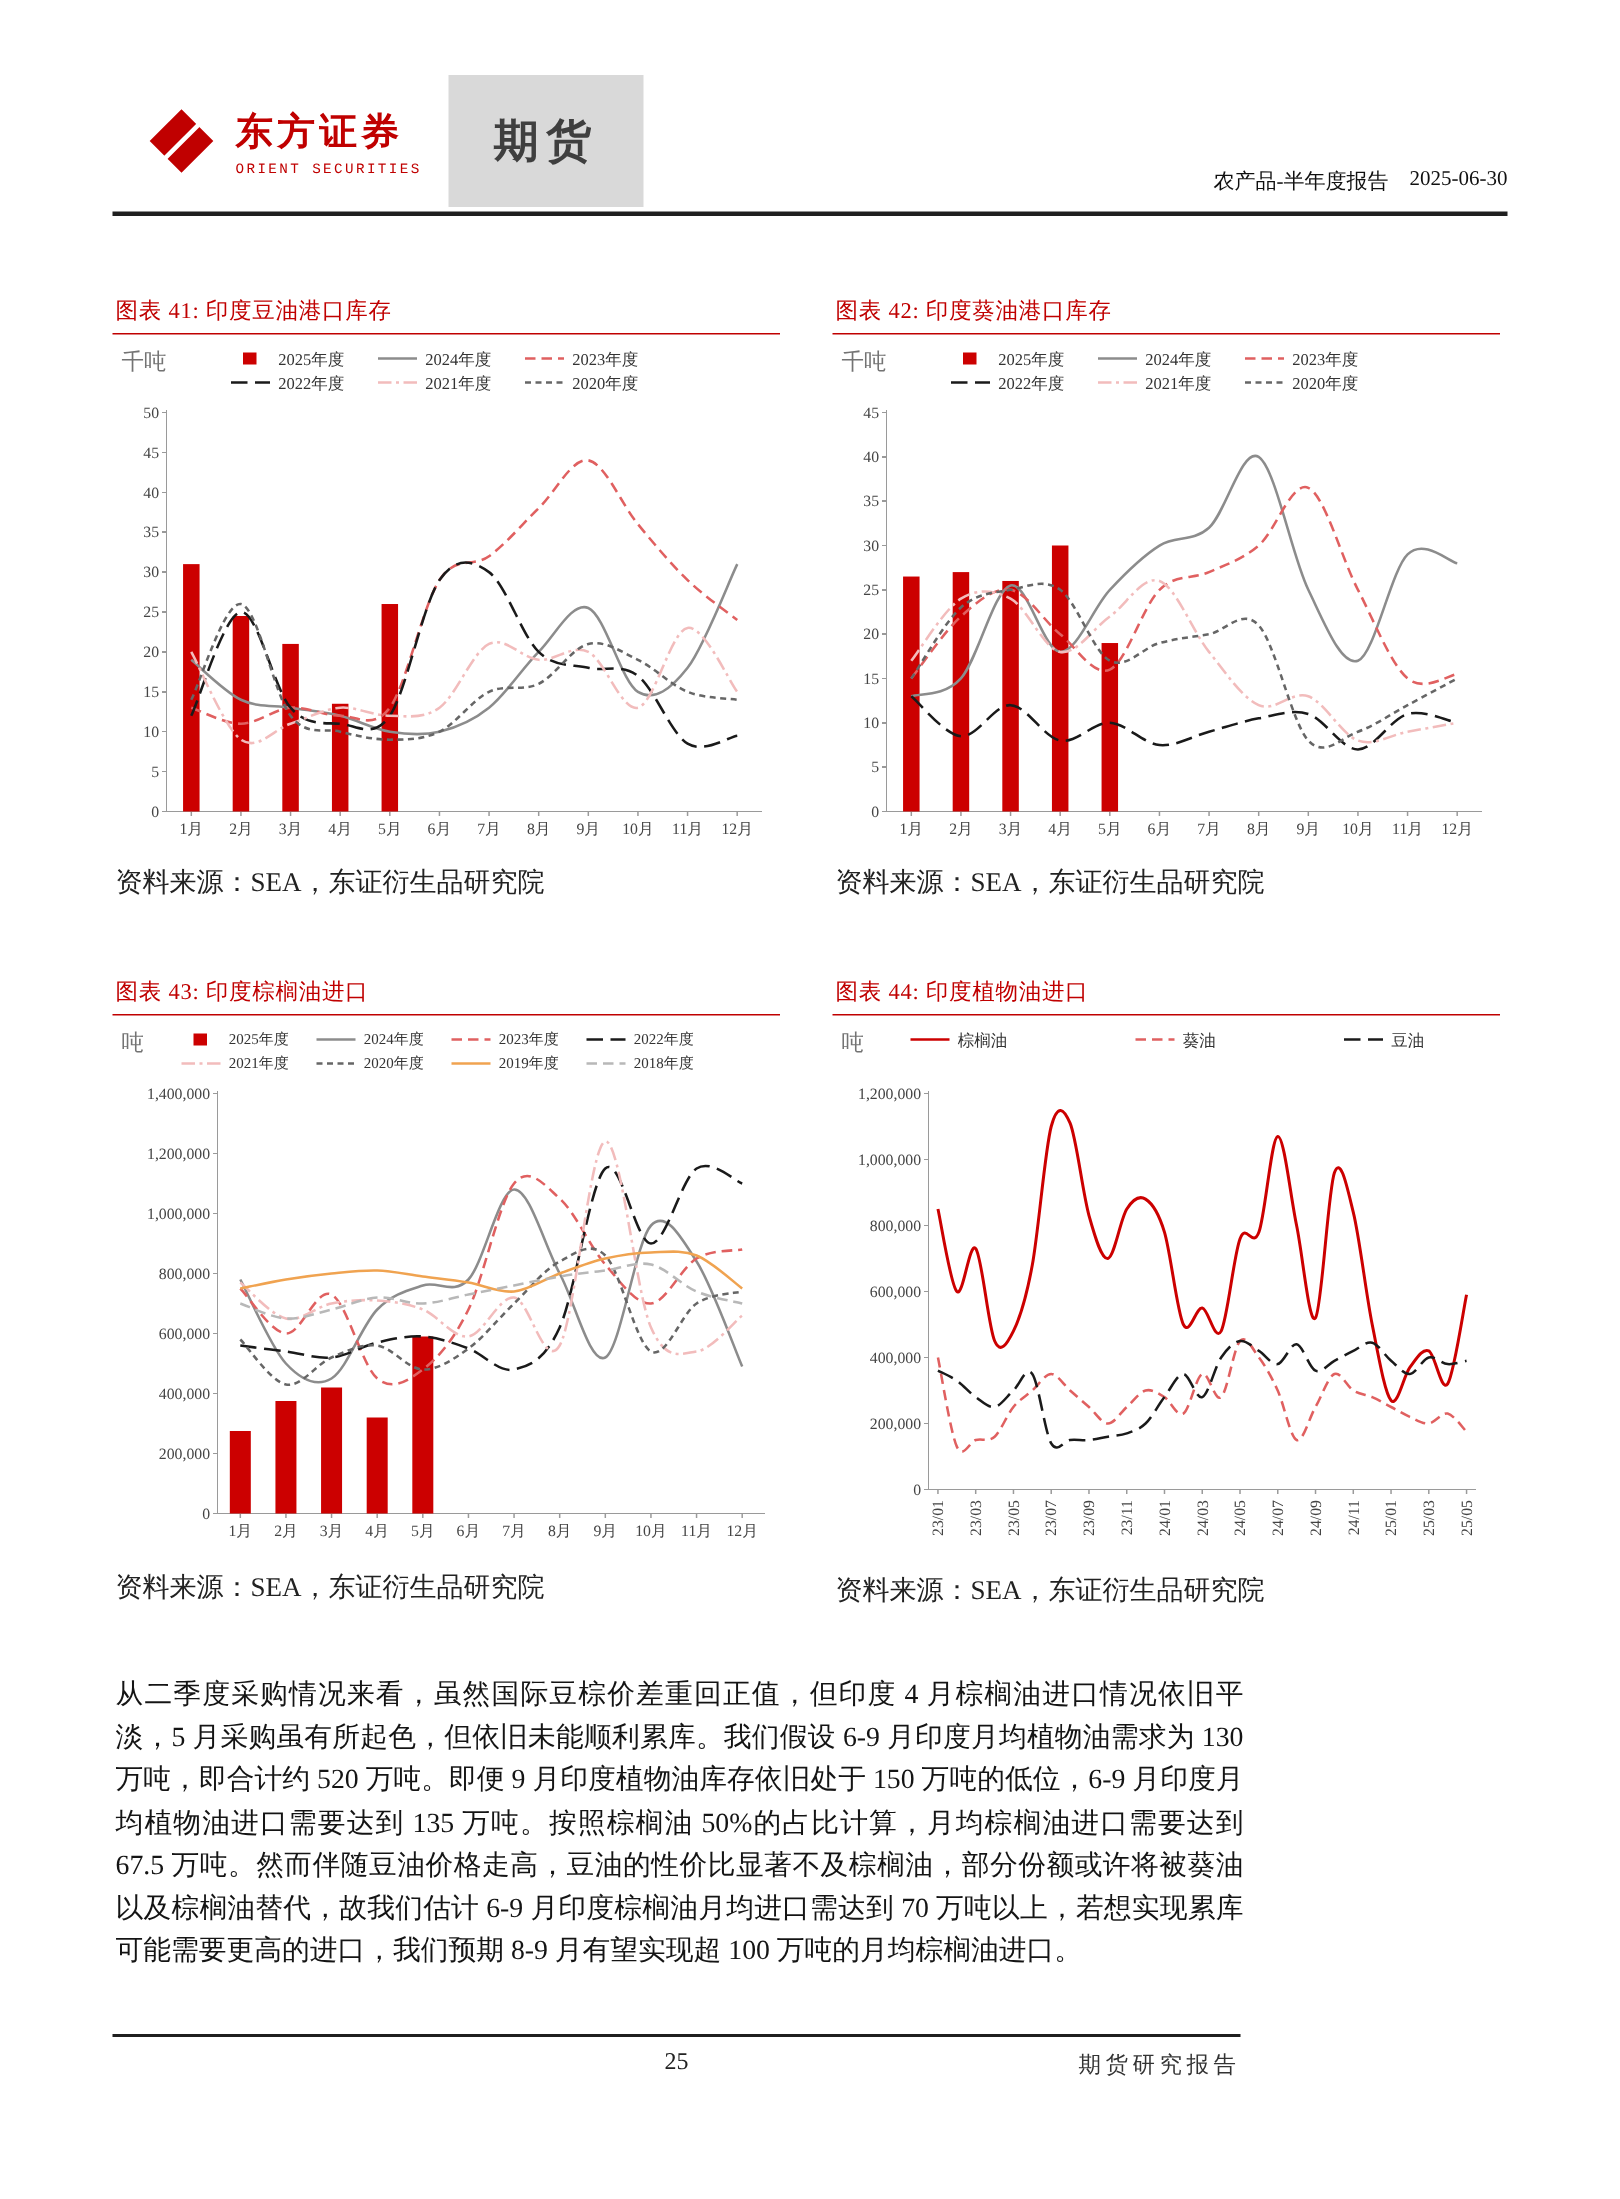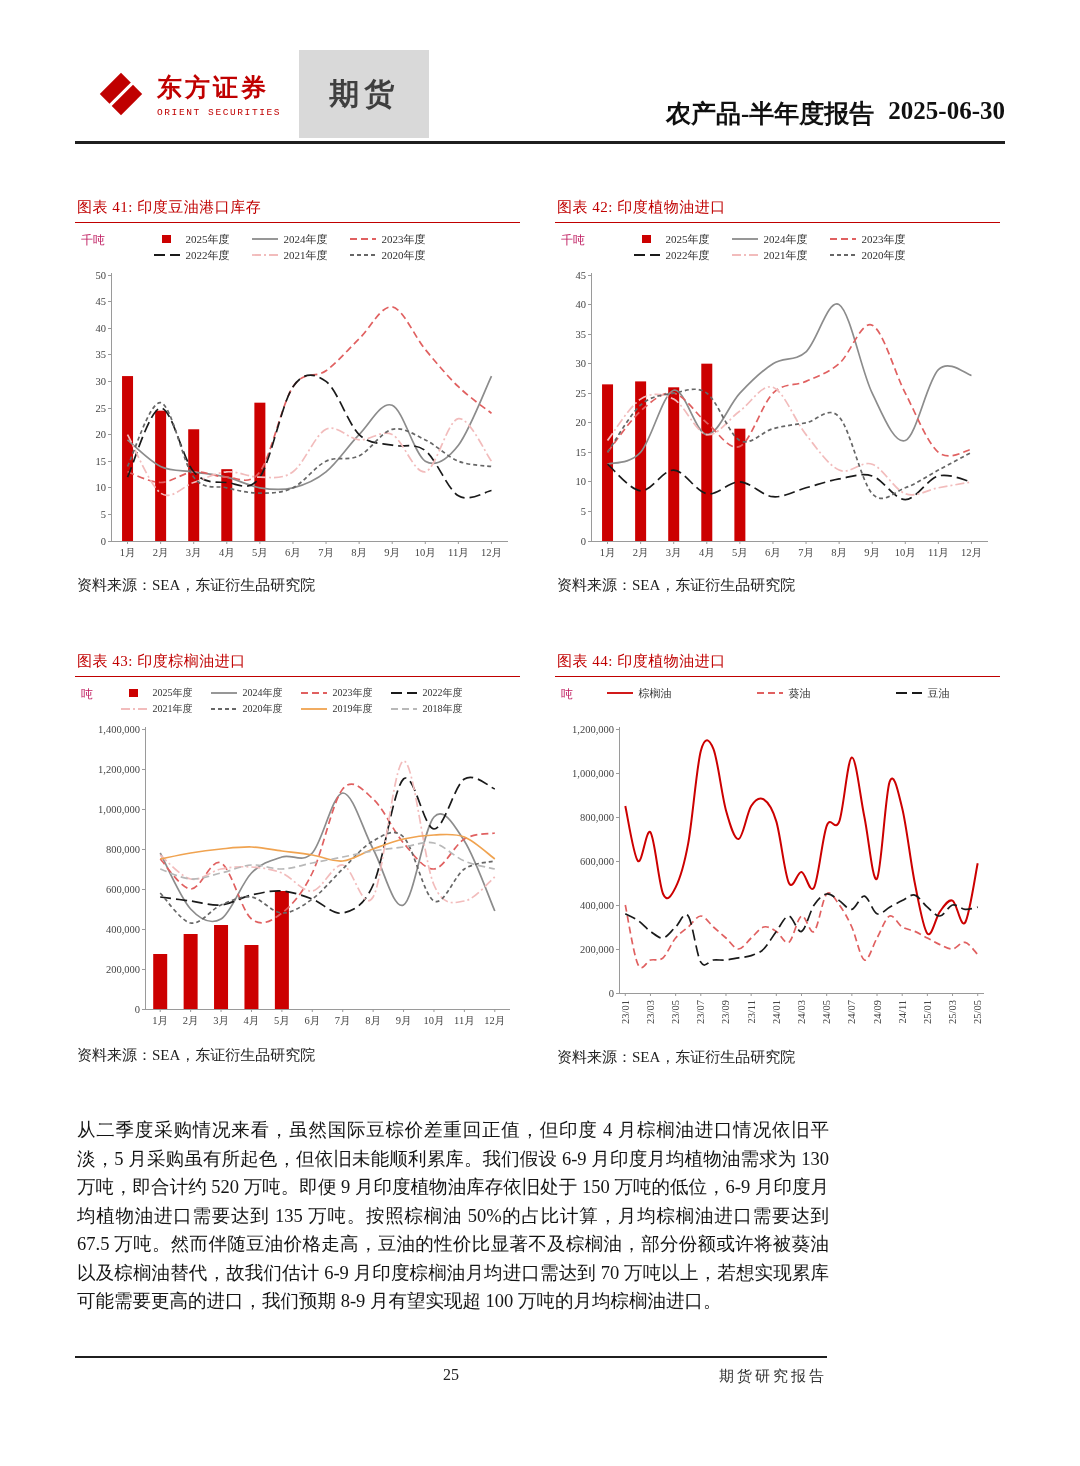--- a/index.html
+++ b/index.html
@@ -13,39 +13,39 @@
   .logo{display:flex;align-items:center;gap:12px;margin-left:22px}
   .logo-diamond{width:48px;height:48px;position:relative;flex:0 0 48px}
   .logo-diamond::before{content:"";position:absolute;left:9px;top:9px;width:30px;height:30px;
         background:var(--accent);transform:rotate(45deg)}
   .logo-diamond::after{content:"";position:absolute;left:23px;top:5px;width:3px;height:38px;
         background:#fff;transform:rotate(45deg)}
   .logo-cn{font-family:"Liberation Sans",sans-serif;font-size:25px;font-weight:bold;color:var(--accent);letter-spacing:3px}
   .logo-en{font-family:Liberation Mono, monospace;font-size:9.5px;color:var(--accent);letter-spacing:1.6px;margin-top:3px}
   .division{margin-left:18px;height:88px;display:flex;align-items:center;padding:0 30px;background:#d9d9d9;
         font-family:Liberation Mono, monospace;font-weight:bold;font-size:30px;color:#3f3f3f;letter-spacing:5px}
-  .report-meta{margin-left:auto;align-self:flex-end;padding-bottom:8px;font-size:25px;font-weight:bold;color:#101010;display:flex;gap:14px}
+  .report-meta{margin-left:auto;align-self:flex-end;padding-bottom:8px;font-size:14px;font-weight:normal;color:#101010;display:flex;gap:14px}
   .header-rule{position:absolute;left:75px;right:75px;top:141px;border-top:3px solid #1f1f1f}
 
   
   .chart-block{position:absolute;width:445px}
   .chart-title{font-size:15px;font-weight:normal;color:var(--accent);padding:0 0 5px 2px;
         border-bottom:1.5px solid var(--accent);letter-spacing:0.5px}
   .chart-head{position:relative;min-height:36px;margin-top:8px}
-  .unit{position:absolute;left:6px;top:1px;font-size:12px;color:#be185d}
+  .unit{position:absolute;left:6px;top:1px;font-size:15px;color:#737373}
   .legend{display:flex;flex-wrap:wrap;justify-content:center;margin:0 auto;column-gap:4px}
   .legend.cols3{max-width:302px}
   .legend.cols4{max-width:358px;font-size:10px}
   .legend.row{column-gap:84px;margin-top:7px}
   .legend-item{display:flex;align-items:center;gap:5px;height:16px;font-size:11px;color:#333}
   .legend.cols3 .legend-item{width:94px}
   .legend.cols4 .legend-item{width:86px;font-size:10px}
   svg.plot{display:block;overflow:visible}
   svg.plot text.tick{font-family:"Liberation Serif",serif;font-size:10.5px;fill:#444}
-  .source{font-size:15px;color:#222;margin-top:9px;padding-left:2px}
+  .source{font-size:18px;color:#222;margin-top:9px;padding-left:2px}
 
   
   .body-text{position:absolute;left:77px;top:1116px;width:752px;font-size:18.5px;
         line-height:28.5px;text-align:justify;color:#141414}
   .footer-rule{position:absolute;left:75px;width:752px;top:1356px;border-top:2.5px solid #1f1f1f}
   .page-footer{position:absolute;left:75px;width:752px;top:1366px;height:24px}
   .page-num{position:absolute;left:0;right:0;text-align:center;font-size:16px;color:#222}
   .footer-label{position:absolute;right:0;top:1px;font-size:15px;color:#333;letter-spacing:3px}
 </style>
 </head>
@@ -169,21 +169,21 @@
         <path d="M52.5,172.9C58.1,177.4 74.6,194.2 85.6,199.5C96.7,204.8 107.7,203.1 118.7,204.8C129.7,206.6 140.8,207.5 151.8,210.2C162.8,212.8 173.8,219.0 184.9,220.8C195.9,222.6 206.9,223.5 218.0,220.8C229.0,218.1 240.0,213.7 251.0,204.8C262.1,196.0 273.1,178.7 284.1,167.6C295.2,156.5 306.2,133.9 317.2,138.3C328.2,142.8 339.3,187.5 350.3,194.2C361.3,200.8 372.3,192.4 383.4,178.2C394.4,164.1 410.9,120.6 416.5,109.1" fill="none" stroke="#8c8c8c" stroke-width="1.7"></path>
         <path d="M52.5,204.8C58.1,206.6 74.6,215.5 85.6,215.5C96.7,215.5 107.7,205.7 118.7,204.8C129.7,204.0 140.8,210.2 151.8,210.2C162.8,210.2 173.8,219.9 184.9,204.8C195.9,189.8 206.9,136.6 218.0,119.7C229.0,102.9 240.0,111.7 251.0,103.8C262.1,95.8 273.1,82.5 284.1,71.8C295.2,61.2 306.2,38.1 317.2,39.9C328.2,41.7 339.3,69.2 350.3,82.5C361.3,95.8 372.3,109.1 383.4,119.7C394.4,130.4 410.9,141.9 416.5,146.3" fill="none" stroke="#e06060" stroke-width="1.7" stroke-dasharray="7,4"></path>
         <path d="M52.5,210.2C58.1,198.6 74.6,141.9 85.6,141.0C96.7,140.1 107.7,192.4 118.7,204.8C129.7,217.3 140.8,214.6 151.8,215.5C162.8,216.4 173.8,226.1 184.9,210.2C195.9,194.2 206.9,135.7 218.0,119.7C229.0,103.8 240.0,106.4 251.0,114.4C262.1,122.4 273.1,157.0 284.1,167.6C295.2,178.2 306.2,175.6 317.2,178.2C328.2,180.9 339.3,175.1 350.3,183.6C361.3,192.0 372.3,222.1 383.4,228.8C394.4,235.4 410.9,224.3 416.5,223.5" fill="none" stroke="#1a1a1a" stroke-width="1.7" stroke-dasharray="11,5"></path>
         <path d="M52.5,167.6C58.1,177.4 74.6,218.1 85.6,226.1C96.7,234.1 107.7,219.0 118.7,215.5C129.7,211.9 140.8,205.7 151.8,204.8C162.8,204.0 173.8,210.2 184.9,210.2C195.9,210.2 206.9,212.8 218.0,204.8C229.0,196.9 240.0,167.6 251.0,162.3C262.1,157.0 273.1,172.0 284.1,172.9C295.2,173.8 306.2,162.3 317.2,167.6C328.2,172.9 339.3,207.5 350.3,204.8C361.3,202.2 372.3,153.4 383.4,151.6C394.4,149.9 410.9,187.1 416.5,194.2" fill="none" stroke="#f2bcbc" stroke-width="1.7" stroke-dasharray="9,3,2,3"></path>
         <path d="M52.5,199.5C58.1,188.9 74.6,133.9 85.6,135.7C96.7,137.5 107.7,196.0 118.7,210.2C129.7,224.3 140.8,218.1 151.8,220.8C162.8,223.5 173.8,226.1 184.9,226.1C195.9,226.1 206.9,226.1 218.0,220.8C229.0,215.5 240.0,199.5 251.0,194.2C262.1,188.9 273.1,194.2 284.1,188.9C295.2,183.6 306.2,164.9 317.2,162.3C328.2,159.6 339.3,167.6 350.3,172.9C361.3,178.2 372.3,189.8 383.4,194.2C394.4,198.6 410.9,198.6 416.5,199.5" fill="none" stroke="#666666" stroke-width="1.7" stroke-dasharray="4,3"></path>
       </svg>
     <p class="source">资料来源：SEA，东证衍生品研究院</p>
   </section>
 
   <section class="chart-block" style="left:555px;top:198px">
-    <h3 class="chart-title">图表 42: 印度植物油进口</h3>
+    <h3 class="chart-title">图表 42: 印度葵油港口库存</h3>
     <div class="chart-head">
       <span class="unit">千吨</span>
       <div class="legend cols3">
           <span class="legend-item">
             <svg width="28" height="10">
               <rect x="9" y="1" width="9" height="8" fill="#cc0000"></rect>
             </svg>
             <span>2025年度</span>
           </span>
           <span class="legend-item">

